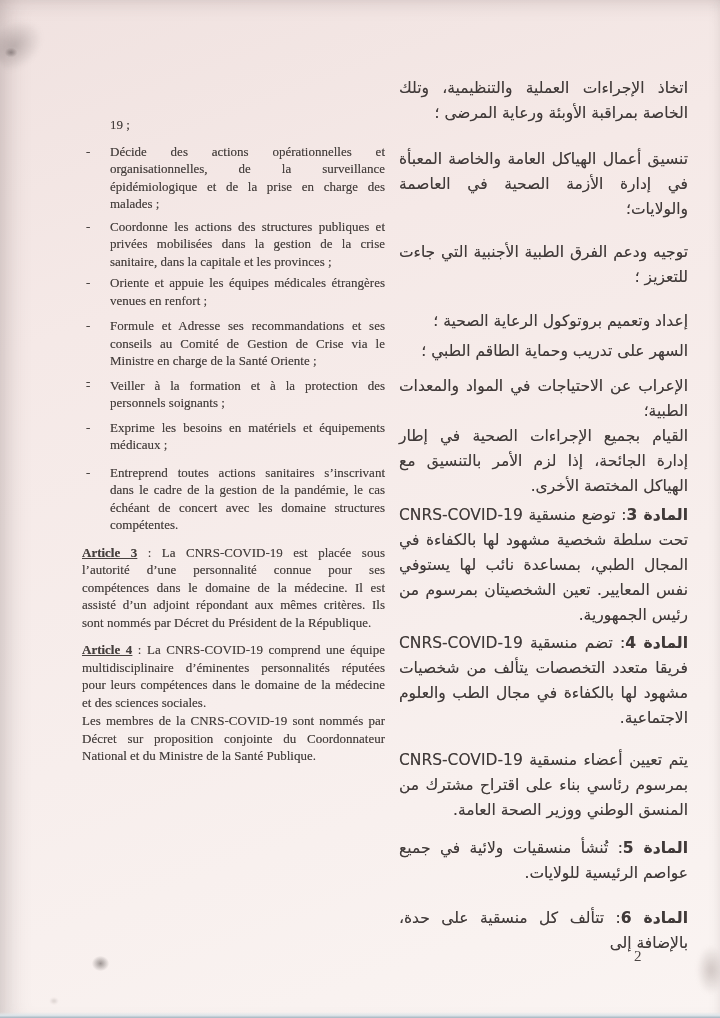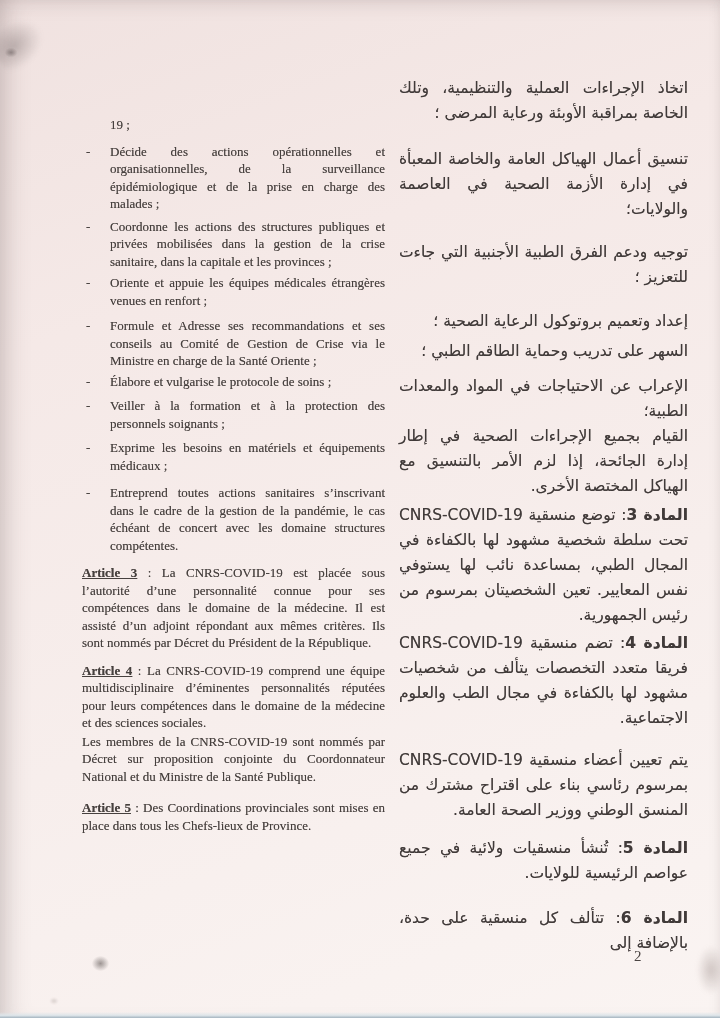--- a/index.html
+++ b/index.html
@@ -96,21 +96,20 @@
     <div class="fr-item" style="margin-bottom:8px">
       <span class="dash">-</span>
       <span>Oriente et appuie les équipes médicales étrangères venues en renfort ;</span>
     </div>
     <div class="fr-item" style="margin-bottom:3px">
       <span class="dash">-</span>
       <span>Formule et Adresse ses recommandations et ses conseils au Comité de Gestion de Crise via le Ministre en charge de la Santé Oriente ;</span>
     </div>
     <div class="fr-item" style="margin-bottom:7px">
       <span class="dash">-</span>
-      <span>Élabore et vulgarise le protocole de soins ;</span>
     </div>
     <div class="fr-item" style="margin-bottom:7px">
       <span class="dash">-</span>
       <span>Veiller à la formation et à la protection des personnels soignants ;</span>
     </div>
     <div class="fr-item" style="margin-bottom:10px">
       <span class="dash">-</span>
       <span>Exprime les besoins en matériels et équipements médicaux ;</span>
     </div>
     <div class="fr-item" style="margin-bottom:0">
@@ -119,23 +118,20 @@
     </div>
 
     <p class="fr-para" style="margin-top:10px">
       <span class="art">Article 3</span><span> : La CNRS-COVID-19 est placée sous l’autorité d’une personnalité connue pour ses compétences dans le domaine de la médecine. Il est assisté d’un adjoint répondant aux mêmes critères. Ils sont nommés par Décret du Président de la République.</span>
     </p>
     <p class="fr-para" style="margin-top:10px">
       <span class="art">Article 4</span><span> : La CNRS-COVID-19 comprend une équipe multidisciplinaire d’éminentes personnalités réputées pour leurs compétences dans le domaine de la médecine et des sciences sociales.</span>
     </p>
     <p class="fr-para" style="margin-top:1px">
       <span>Les membres de la CNRS-COVID-19 sont nommés par Décret sur proposition conjointe du Coordonnateur National et du Ministre de la Santé Publique.</span>
-    </p>
-    <p class="fr-para" style="margin-top:14px">
-      <span class="art">Article 5</span><span> : Des Coordinations provinciales sont mises en place dans tous les Chefs-lieux de Province.</span>
     </p>
   </div>
 
   <div class="col-ar" dir="rtl" lang="ar">
     <p class="ar-item" style="margin-bottom:21px">اتخاذ الإجراءات العملية والتنظيمية، وتلك الخاصة بمراقبة الأوبئة ورعاية المرضى ؛</p>
     <p class="ar-item" style="margin-bottom:18px">تنسيق أعمال الهياكل العامة والخاصة المعبأة في إدارة الأزمة الصحية في العاصمة والولايات؛</p>
     <p class="ar-item" style="margin-bottom:19px">توجيه ودعم الفرق الطبية الأجنبية التي جاءت للتعزيز ؛</p>
     <p class="ar-item" style="margin-bottom:5px">إعداد وتعميم بروتوكول الرعاية الصحية ؛</p>
     <p class="ar-item" style="margin-bottom:10px">السهر على تدريب وحماية الطاقم الطبي ؛</p>
     <p class="ar-item" style="margin-bottom:0">الإعراب عن الاحتياجات في المواد والمعدات الطبية؛</p>

